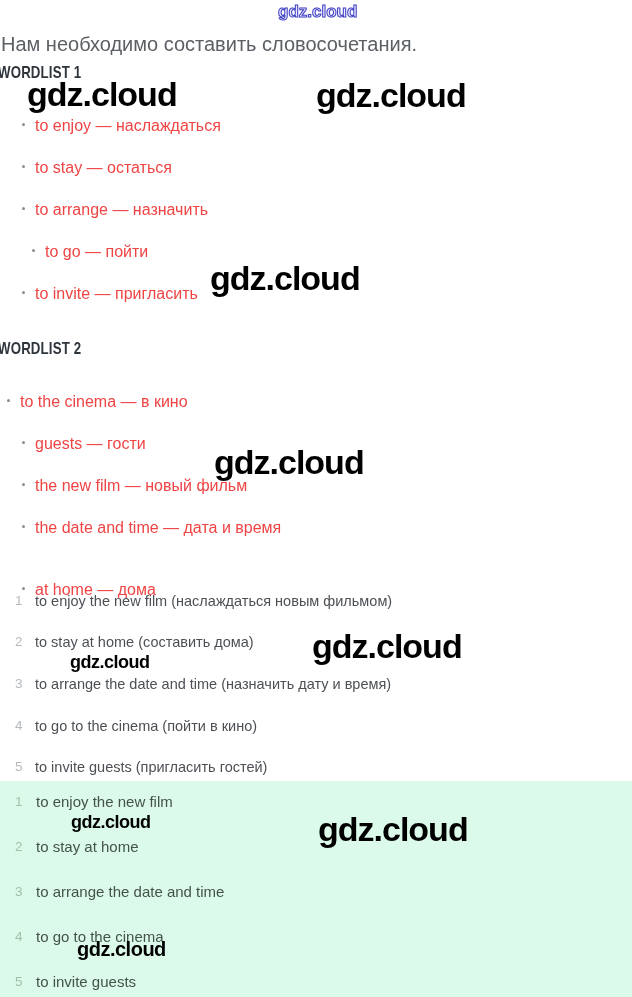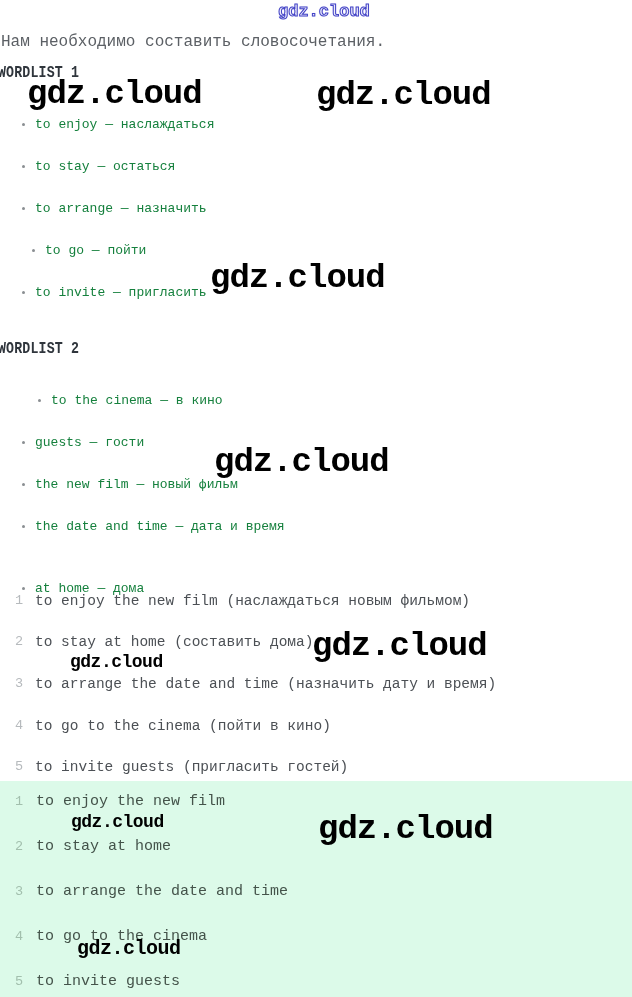--- a/index.html
+++ b/index.html
@@ -2,38 +2,38 @@
 <html><head>
 <meta charset="utf-8">
 <style>
   * { margin:0; padding:0; box-sizing:border-box; }
   html,body { background:#ffffff; }
   .page {
     position:relative;
     width:632px; height:997px;
     background:#ffffff;
     overflow:hidden;
-    font-family:Liberation Mono, monospace;
+    font-family:Liberation Sans, sans-serif;
   }
   .line { position:absolute; white-space:nowrap; }
 
   .intro {
     left:1px; top:33px;
-    font-size:16px; color:#5c6065;
+    font-size:20px; color:#5c6065;
   }
 
   .wl-title {
     font-size:17px; font-weight:700; color:#2f353c;
     transform:scaleX(0.78); transform-origin:left center;
     letter-spacing:0.2px;
   }
   .wl1-title { left:-2px; top:63px; }
   .wl2-title { left:-2px; top:339px; }
 
-  .bullet-item { font-size:13px; color:#15803d; }
+  .bullet-item { font-size:16px; color:#ef4444; }
   .bullet-item .dot {
     position:absolute; left:-13px; top:6px;
     width:3px; height:3px; border-radius:50%;
     background:#8a8e92; display:inline-block;
   }
   .bullet-text { padding:0; }
 
   .num-item { font-size:14.5px; color:#4c5055; }
   .num-item .num {
     position:absolute; left:-20px; top:0;
@@ -92,21 +92,21 @@
     <span class="dot"></span>
     <span class="bullet-text">to invite — пригласить</span>
   </div>
 
   <div class="wm wm-big" style="left:27px; top:77px;">gdz.cloud</div>
   <div class="wm wm-big" style="left:316px; top:78px;">gdz.cloud</div>
   <div class="wm wm-big" style="left:210px; top:261px;">gdz.cloud</div>
 
   <div class="line wl-title wl2-title">WORDLIST 2</div>
 
-  <div class="line bullet-item" style="left:51px; top:393px;">
+  <div class="line bullet-item" style="left:20px; top:393px;">
     <span class="dot"></span>
     <span class="bullet-text">to the cinema — в кино</span>
   </div>
   <div class="line bullet-item" style="left:35px; top:435px;">
     <span class="dot"></span>
     <span class="bullet-text">guests — гости</span>
   </div>
   <div class="line bullet-item" style="left:35px; top:519px;">
     <span class="dot"></span>
     <span class="bullet-text">the date and time — дата и время</span>

